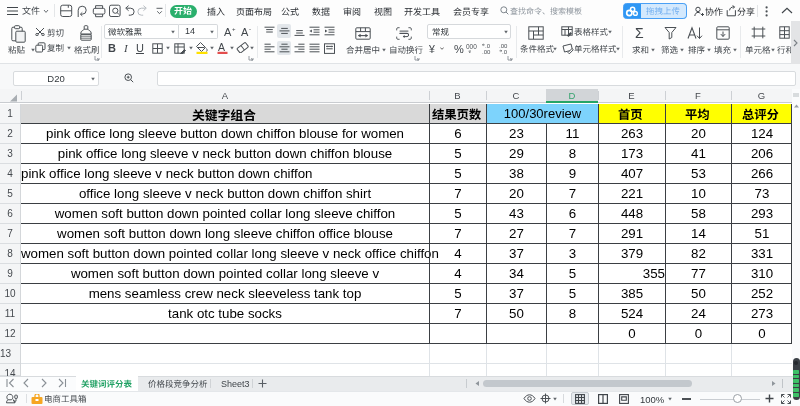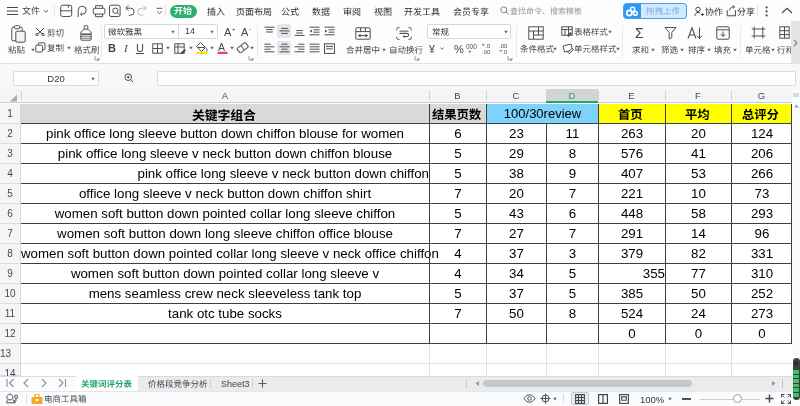--- a/index.html
+++ b/index.html
@@ -710,24 +710,24 @@
 <div style="position:absolute;left:429px;top:124px;width:57px;height:20px;border-left:1px solid #3b3f43;border-bottom:1px solid #3b3f43;font-size:13.3px;color:#000;text-align:center;line-height:19px;white-space:nowrap;">6</div>
 <div style="position:absolute;left:486px;top:124px;width:60px;height:20px;border-left:1px solid #3b3f43;border-bottom:1px solid #3b3f43;font-size:13.3px;color:#000;text-align:center;line-height:19px;white-space:nowrap;">23</div>
 <div style="position:absolute;left:546px;top:124px;width:52px;height:20px;border-left:1px solid #3b3f43;border-bottom:1px solid #3b3f43;font-size:13.3px;color:#000;text-align:center;line-height:19px;white-space:nowrap;">11</div>
 <div style="position:absolute;left:598px;top:124px;width:67px;height:20px;border-left:1px solid #3b3f43;border-bottom:1px solid #3b3f43;font-size:13.3px;color:#000;text-align:center;line-height:19px;white-space:nowrap;">263</div>
 <div style="position:absolute;left:665px;top:124px;width:66px;height:20px;border-left:1px solid #3b3f43;border-bottom:1px solid #3b3f43;font-size:13.3px;color:#000;text-align:center;line-height:19px;white-space:nowrap;">20</div>
 <div style="position:absolute;left:731px;top:124px;width:61px;height:20px;border-left:1px solid #3b3f43;border-bottom:1px solid #3b3f43;font-size:13.3px;color:#000;text-align:center;line-height:19px;white-space:nowrap;">124</div>
 <div style="position:absolute;left:21px;top:144px;width:408px;height:20px;border-bottom:1px solid #3b3f43;font-size:13.3px;color:#000;text-align:center;line-height:19px;white-space:nowrap;">pink office long sleeve v neck button down chiffon blouse</div>
 <div style="position:absolute;left:429px;top:144px;width:57px;height:20px;border-left:1px solid #3b3f43;border-bottom:1px solid #3b3f43;font-size:13.3px;color:#000;text-align:center;line-height:19px;white-space:nowrap;">5</div>
 <div style="position:absolute;left:486px;top:144px;width:60px;height:20px;border-left:1px solid #3b3f43;border-bottom:1px solid #3b3f43;font-size:13.3px;color:#000;text-align:center;line-height:19px;white-space:nowrap;">29</div>
 <div style="position:absolute;left:546px;top:144px;width:52px;height:20px;border-left:1px solid #3b3f43;border-bottom:1px solid #3b3f43;font-size:13.3px;color:#000;text-align:center;line-height:19px;white-space:nowrap;">8</div>
-<div style="position:absolute;left:598px;top:144px;width:67px;height:20px;border-left:1px solid #3b3f43;border-bottom:1px solid #3b3f43;font-size:13.3px;color:#000;text-align:center;line-height:19px;white-space:nowrap;">576</div>
+<div style="position:absolute;left:598px;top:144px;width:67px;height:20px;border-left:1px solid #3b3f43;border-bottom:1px solid #3b3f43;font-size:13.3px;color:#000;text-align:center;line-height:19px;white-space:nowrap;">173</div>
 <div style="position:absolute;left:665px;top:144px;width:66px;height:20px;border-left:1px solid #3b3f43;border-bottom:1px solid #3b3f43;font-size:13.3px;color:#000;text-align:center;line-height:19px;white-space:nowrap;">41</div>
 <div style="position:absolute;left:731px;top:144px;width:61px;height:20px;border-left:1px solid #3b3f43;border-bottom:1px solid #3b3f43;font-size:13.3px;color:#000;text-align:center;line-height:19px;white-space:nowrap;">206</div>
-<div style="position:absolute;left:21px;top:164px;width:408px;height:20px;border-bottom:1px solid #3b3f43;font-size:13.3px;color:#000;text-align:right;line-height:19px;white-space:nowrap;">pink office long sleeve v neck button down chiffon</div>
+<div style="position:absolute;left:21px;top:164px;width:408px;height:20px;border-bottom:1px solid #3b3f43;font-size:13.3px;color:#000;text-align:left;line-height:19px;white-space:nowrap;">pink office long sleeve v neck button down chiffon</div>
 <div style="position:absolute;left:429px;top:164px;width:57px;height:20px;border-left:1px solid #3b3f43;border-bottom:1px solid #3b3f43;font-size:13.3px;color:#000;text-align:center;line-height:19px;white-space:nowrap;">5</div>
 <div style="position:absolute;left:486px;top:164px;width:60px;height:20px;border-left:1px solid #3b3f43;border-bottom:1px solid #3b3f43;font-size:13.3px;color:#000;text-align:center;line-height:19px;white-space:nowrap;">38</div>
 <div style="position:absolute;left:546px;top:164px;width:52px;height:20px;border-left:1px solid #3b3f43;border-bottom:1px solid #3b3f43;font-size:13.3px;color:#000;text-align:center;line-height:19px;white-space:nowrap;">9</div>
 <div style="position:absolute;left:598px;top:164px;width:67px;height:20px;border-left:1px solid #3b3f43;border-bottom:1px solid #3b3f43;font-size:13.3px;color:#000;text-align:center;line-height:19px;white-space:nowrap;">407</div>
 <div style="position:absolute;left:665px;top:164px;width:66px;height:20px;border-left:1px solid #3b3f43;border-bottom:1px solid #3b3f43;font-size:13.3px;color:#000;text-align:center;line-height:19px;white-space:nowrap;">53</div>
 <div style="position:absolute;left:731px;top:164px;width:61px;height:20px;border-left:1px solid #3b3f43;border-bottom:1px solid #3b3f43;font-size:13.3px;color:#000;text-align:center;line-height:19px;white-space:nowrap;">266</div>
 <div style="position:absolute;left:21px;top:184px;width:408px;height:20px;border-bottom:1px solid #3b3f43;font-size:13.3px;color:#000;text-align:center;line-height:19px;white-space:nowrap;">office long sleeve v neck button down chiffon shirt</div>
 <div style="position:absolute;left:429px;top:184px;width:57px;height:20px;border-left:1px solid #3b3f43;border-bottom:1px solid #3b3f43;font-size:13.3px;color:#000;text-align:center;line-height:19px;white-space:nowrap;">7</div>
 <div style="position:absolute;left:486px;top:184px;width:60px;height:20px;border-left:1px solid #3b3f43;border-bottom:1px solid #3b3f43;font-size:13.3px;color:#000;text-align:center;line-height:19px;white-space:nowrap;">20</div>
 <div style="position:absolute;left:546px;top:184px;width:52px;height:20px;border-left:1px solid #3b3f43;border-bottom:1px solid #3b3f43;font-size:13.3px;color:#000;text-align:center;line-height:19px;white-space:nowrap;">7</div>
@@ -740,21 +740,21 @@
 <div style="position:absolute;left:546px;top:204px;width:52px;height:20px;border-left:1px solid #3b3f43;border-bottom:1px solid #3b3f43;font-size:13.3px;color:#000;text-align:center;line-height:19px;white-space:nowrap;">6</div>
 <div style="position:absolute;left:598px;top:204px;width:67px;height:20px;border-left:1px solid #3b3f43;border-bottom:1px solid #3b3f43;font-size:13.3px;color:#000;text-align:center;line-height:19px;white-space:nowrap;">448</div>
 <div style="position:absolute;left:665px;top:204px;width:66px;height:20px;border-left:1px solid #3b3f43;border-bottom:1px solid #3b3f43;font-size:13.3px;color:#000;text-align:center;line-height:19px;white-space:nowrap;">58</div>
 <div style="position:absolute;left:731px;top:204px;width:61px;height:20px;border-left:1px solid #3b3f43;border-bottom:1px solid #3b3f43;font-size:13.3px;color:#000;text-align:center;line-height:19px;white-space:nowrap;">293</div>
 <div style="position:absolute;left:21px;top:224px;width:408px;height:20px;border-bottom:1px solid #3b3f43;font-size:13.3px;color:#000;text-align:center;line-height:19px;white-space:nowrap;">women soft button down long sleeve chiffon office blouse</div>
 <div style="position:absolute;left:429px;top:224px;width:57px;height:20px;border-left:1px solid #3b3f43;border-bottom:1px solid #3b3f43;font-size:13.3px;color:#000;text-align:center;line-height:19px;white-space:nowrap;">7</div>
 <div style="position:absolute;left:486px;top:224px;width:60px;height:20px;border-left:1px solid #3b3f43;border-bottom:1px solid #3b3f43;font-size:13.3px;color:#000;text-align:center;line-height:19px;white-space:nowrap;">27</div>
 <div style="position:absolute;left:546px;top:224px;width:52px;height:20px;border-left:1px solid #3b3f43;border-bottom:1px solid #3b3f43;font-size:13.3px;color:#000;text-align:center;line-height:19px;white-space:nowrap;">7</div>
 <div style="position:absolute;left:598px;top:224px;width:67px;height:20px;border-left:1px solid #3b3f43;border-bottom:1px solid #3b3f43;font-size:13.3px;color:#000;text-align:center;line-height:19px;white-space:nowrap;">291</div>
 <div style="position:absolute;left:665px;top:224px;width:66px;height:20px;border-left:1px solid #3b3f43;border-bottom:1px solid #3b3f43;font-size:13.3px;color:#000;text-align:center;line-height:19px;white-space:nowrap;">14</div>
-<div style="position:absolute;left:731px;top:224px;width:61px;height:20px;border-left:1px solid #3b3f43;border-bottom:1px solid #3b3f43;font-size:13.3px;color:#000;text-align:center;line-height:19px;white-space:nowrap;">96</div>
+<div style="position:absolute;left:731px;top:224px;width:61px;height:20px;border-left:1px solid #3b3f43;border-bottom:1px solid #3b3f43;font-size:13.3px;color:#000;text-align:center;line-height:19px;white-space:nowrap;">51</div>
 <div style="position:absolute;left:21px;top:244px;width:408px;height:20px;border-bottom:1px solid #3b3f43;font-size:13.3px;color:#000;text-align:center;line-height:19px;white-space:nowrap;">women soft button down pointed collar long sleeve v neck office chiffon</div>
 <div style="position:absolute;left:429px;top:244px;width:57px;height:20px;border-left:1px solid #3b3f43;border-bottom:1px solid #3b3f43;font-size:13.3px;color:#000;text-align:center;line-height:19px;white-space:nowrap;">4</div>
 <div style="position:absolute;left:486px;top:244px;width:60px;height:20px;border-left:1px solid #3b3f43;border-bottom:1px solid #3b3f43;font-size:13.3px;color:#000;text-align:center;line-height:19px;white-space:nowrap;">37</div>
 <div style="position:absolute;left:546px;top:244px;width:52px;height:20px;border-left:1px solid #3b3f43;border-bottom:1px solid #3b3f43;font-size:13.3px;color:#000;text-align:center;line-height:19px;white-space:nowrap;">3</div>
 <div style="position:absolute;left:598px;top:244px;width:67px;height:20px;border-left:1px solid #3b3f43;border-bottom:1px solid #3b3f43;font-size:13.3px;color:#000;text-align:center;line-height:19px;white-space:nowrap;">379</div>
 <div style="position:absolute;left:665px;top:244px;width:66px;height:20px;border-left:1px solid #3b3f43;border-bottom:1px solid #3b3f43;font-size:13.3px;color:#000;text-align:center;line-height:19px;white-space:nowrap;">82</div>
 <div style="position:absolute;left:731px;top:244px;width:61px;height:20px;border-left:1px solid #3b3f43;border-bottom:1px solid #3b3f43;font-size:13.3px;color:#000;text-align:center;line-height:19px;white-space:nowrap;">331</div>
 <div style="position:absolute;left:21px;top:264px;width:408px;height:20px;border-bottom:1px solid #3b3f43;font-size:13.3px;color:#000;text-align:center;line-height:19px;white-space:nowrap;">women soft button down pointed collar long sleeve v</div>
 <div style="position:absolute;left:429px;top:264px;width:57px;height:20px;border-left:1px solid #3b3f43;border-bottom:1px solid #3b3f43;font-size:13.3px;color:#000;text-align:center;line-height:19px;white-space:nowrap;">4</div>
 <div style="position:absolute;left:486px;top:264px;width:60px;height:20px;border-left:1px solid #3b3f43;border-bottom:1px solid #3b3f43;font-size:13.3px;color:#000;text-align:center;line-height:19px;white-space:nowrap;">34</div>

